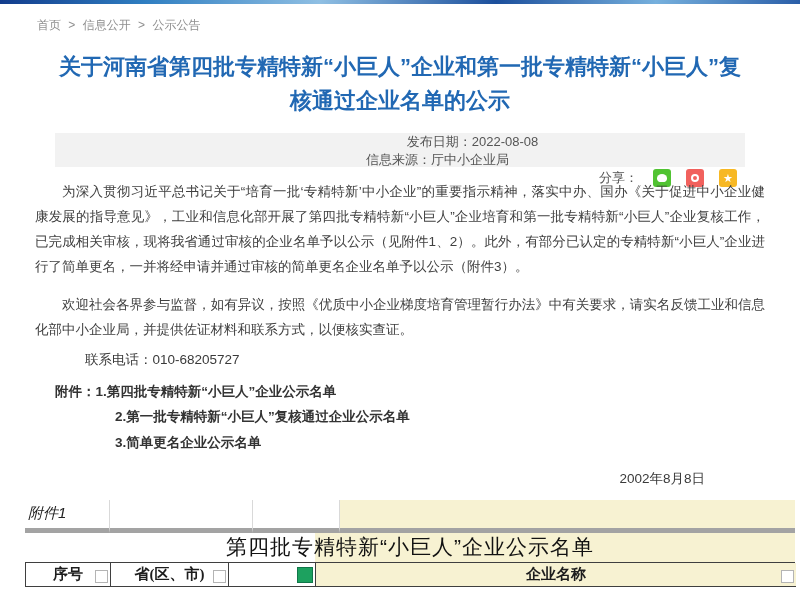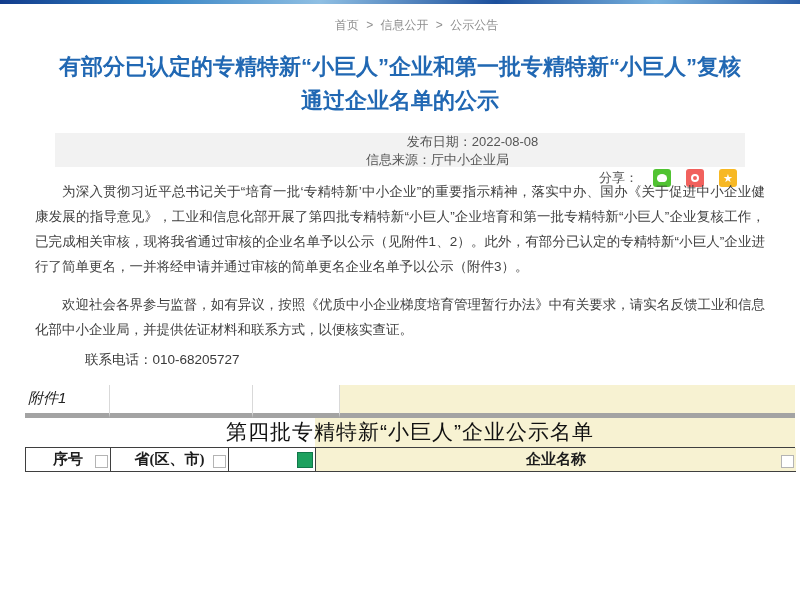--- a/index.html
+++ b/index.html
@@ -1,20 +1,20 @@
 <!DOCTYPE html>
 <html><head>
 <meta charset="utf-8">
 <style>
   * { margin:0; padding:0; box-sizing:border-box; }
   html,body { width:800px; height:600px; overflow:hidden; background:#fff;
     font-family:"Liberation Sans","DejaVu Sans",sans-serif; }
   .top-line { height:4px; width:100%;
     background:linear-gradient(90deg,#123c8c,#2f7ec1 18%,#8fbfe3 40%,#1c4f9c 62%,#76b0dd 82%,#2a5ea8); }
-  .breadcrumb { margin:13px 0 0 37px; font-size:12px; color:#8f8f8f;text-align:center; }
+  .breadcrumb { margin:13px 0 0 37px; font-size:12px; color:#8f8f8f; }
   .breadcrumb span { margin-right:4px; }
   .article-title { width:700px; margin:16px auto 0; text-align:center; color:#2168b3;
     font-size:22px; font-weight:bold; line-height:1.55; }
   .meta-bar { width:690px; height:34px; margin:15px auto 0; background:#f2f2f2;
     display:flex; align-items:center; font-size:13px; color:#555;flex-direction:column; }
   .meta-pub { margin-left:145px; }
   .meta-src { margin-left:75px; }
   .meta-share { margin-left:auto; margin-right:8px; display:flex; align-items:center; gap:15px; }
   .share-ic { width:18px; height:18px; border-radius:3px; display:flex; align-items:center;
     justify-content:center; cursor:pointer; }
@@ -63,21 +63,21 @@
 <div class="top-line"></div>
 
 <div class="breadcrumb">
   <span>首页</span>
   <span>&gt;</span>
   <span>信息公开</span>
   <span>&gt;</span>
   <span>公示公告</span>
 </div>
 
-<h1 class="article-title">有部分已认定的专精特新“小巨人”企业和第一批专精特新“小巨人”复核通过企业名单的公示</h1>
+<h1 class="article-title">关于河南省第四批专精特新“小巨人”企业和第一批专精特新“小巨人”复核通过企业名单的公示</h1>
 
 <div class="meta-bar">
   <span class="meta-pub">
     <span>发布日期：</span><span>2022-08-08</span>
   </span>
   <span class="meta-src">
     <span>信息来源：</span><span>厅中小企业局</span>
   </span>
   <span class="meta-share">
     <span>分享：</span>
@@ -88,20 +88,28 @@
         <span class="ring"></span>
       </span>
     <span class="share-ic share-fav">★</span>
   </span>
 </div>
 
 <div class="content">
   <p class="para">为深入贯彻习近平总书记关于“培育一批‘专精特新’中小企业”的重要指示精神，落实中办、国办《关于促进中小企业健康发展的指导意见》，工业和信息化部开展了第四批专精特新“小巨人”企业培育和第一批专精特新“小巨人”企业复核工作，已完成相关审核，现将我省通过审核的企业名单予以公示（见附件1、2）。此外，有部分已认定的专精特新“小巨人”企业进行了简单更名，一并将经申请并通过审核的简单更名企业名单予以公示（附件3）。</p>
   <p class="para">欢迎社会各界参与监督，如有异议，按照《优质中小企业梯度培育管理暂行办法》中有关要求，请实名反馈工业和信息化部中小企业局，并提供佐证材料和联系方式，以便核实查证。</p>
   <div class="info-line">联系电话：010-68205727</div>
+  <div class="attach-block">
+    <div class="attach-line1">
+      <span>附件：</span><span>1.第四批专精特新“小巨人”企业公示名单</span>
+    </div>
+    <div class="attach-line">2.第一批专精特新“小巨人”复核通过企业公示名单</div>
+    <div class="attach-line">3.简单更名企业公示名单</div>
+  </div>
+  <div class="sign-date">2002年8月8日</div>
 </div>
 
 <div class="sheet">
   <div class="corner-row">
     <div class="c">
         <span class="corner-label">附件1</span>
       </div>
     <div class="c"></div>
     <div class="c"></div>
     <div class="c c4"></div>

